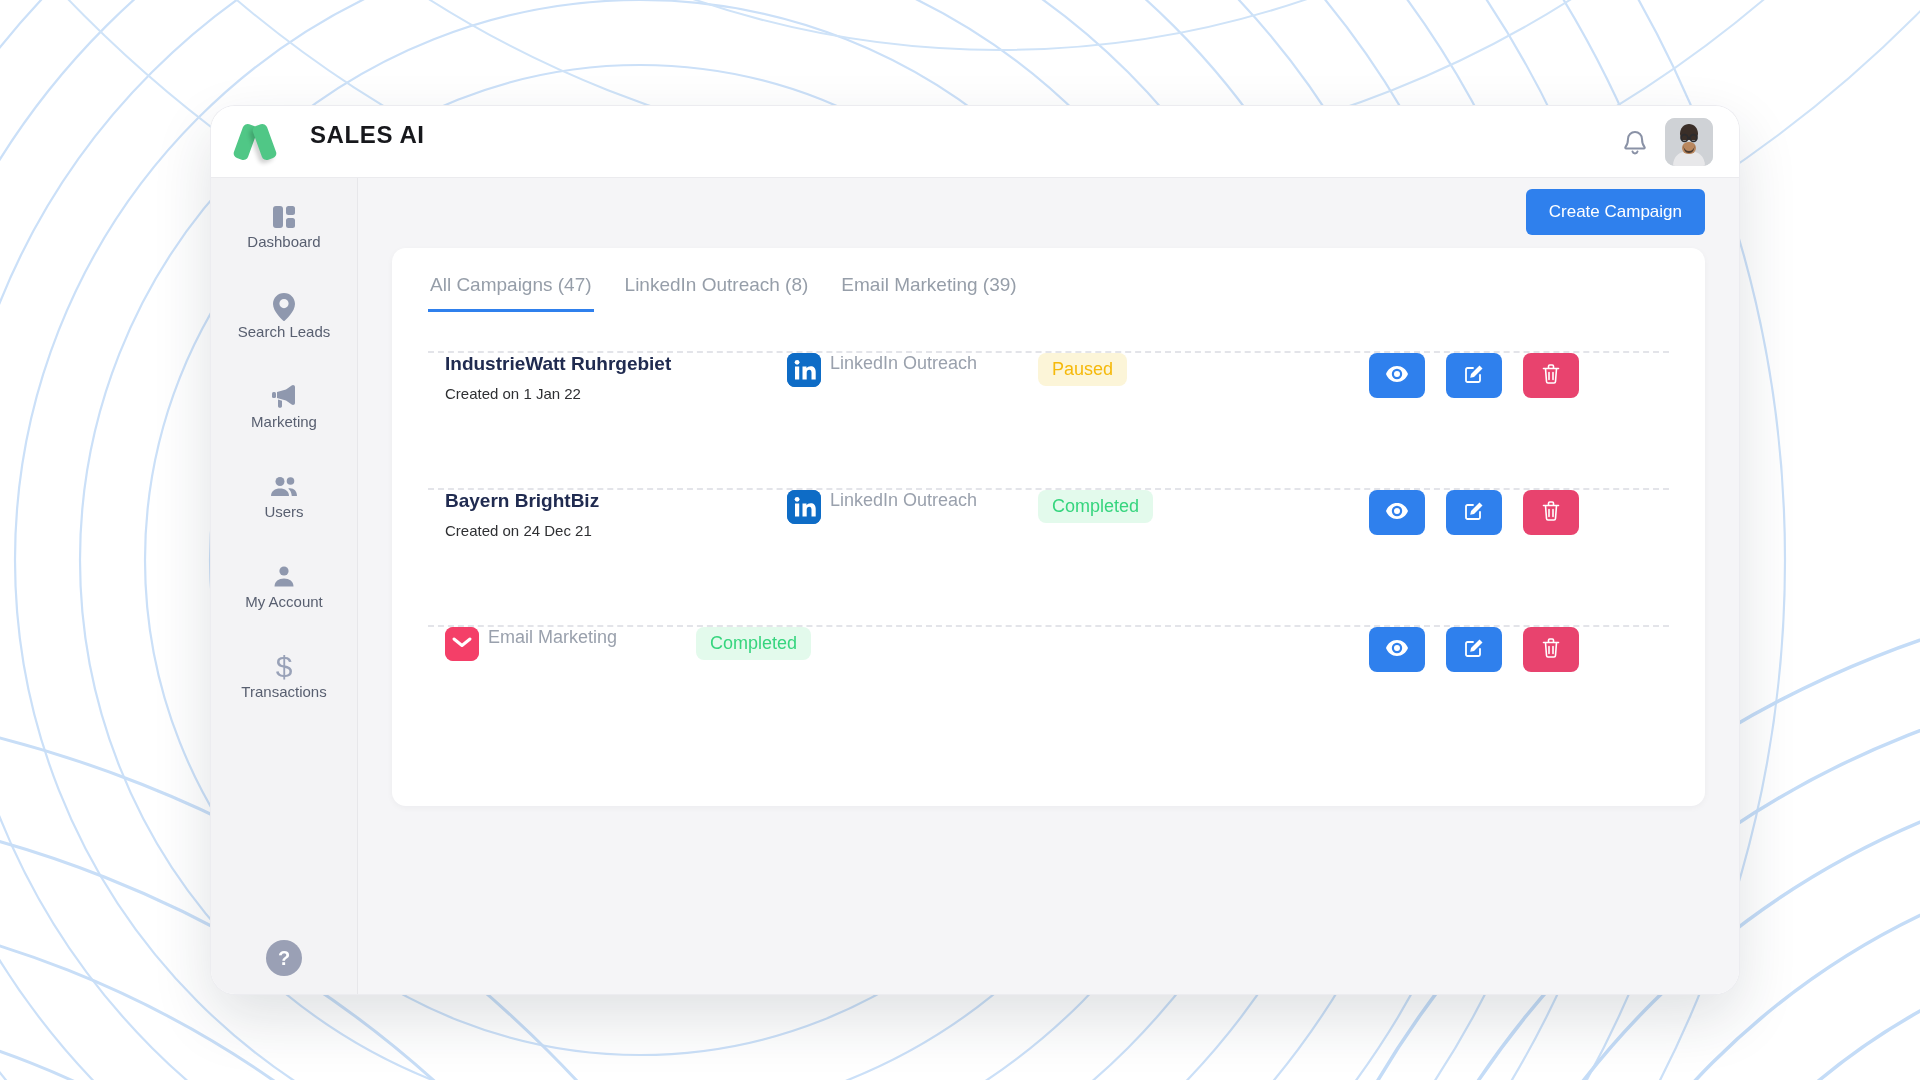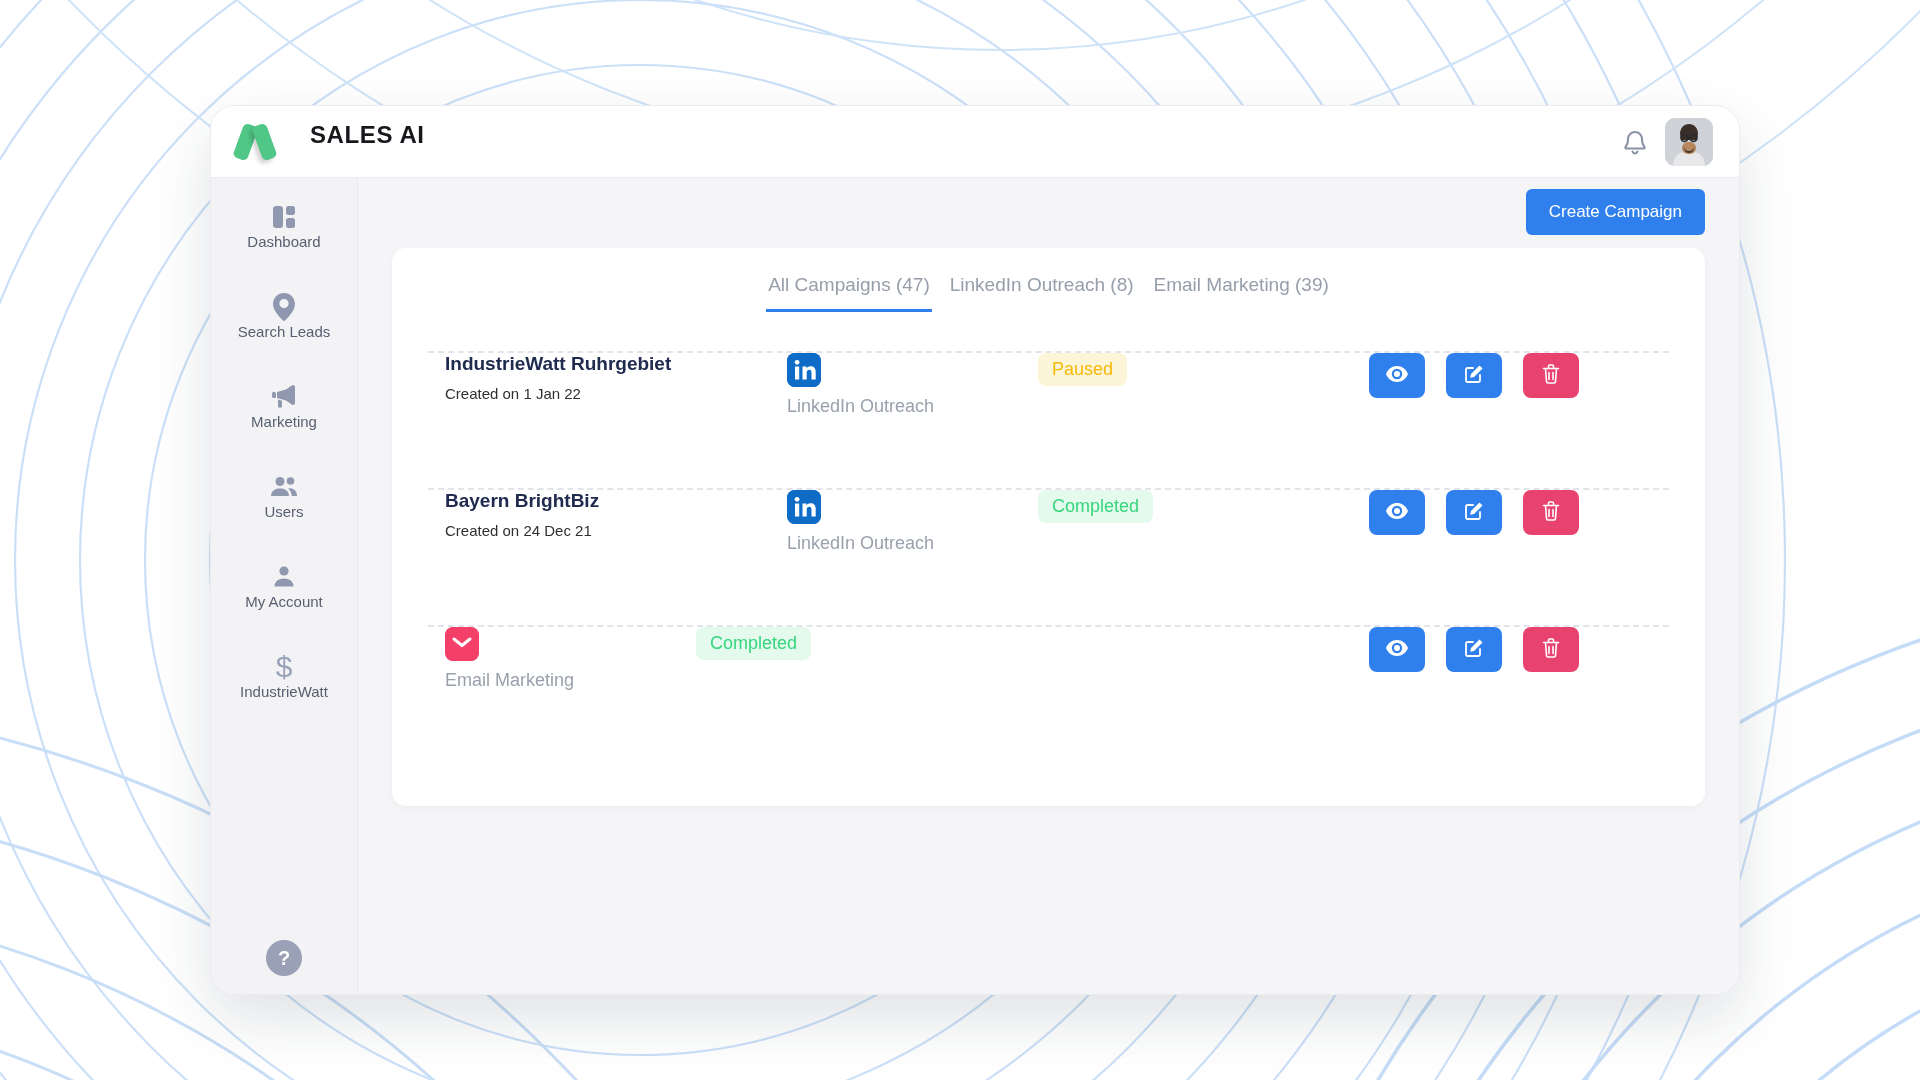--- a/index.html
+++ b/index.html
@@ -60,34 +60,34 @@
   .main { flex: 1; background: #f5f5f7; padding: 11px 34px 4px; min-width: 0; }
   .create-btn {
     display: block; margin-left: auto; background: #2f80ed; color: #fff; border: none; cursor: pointer;
     font-size: 17px; padding: 13px 23px; border-radius: 6px; font-family: "Liberation Sans", sans-serif;
   }
 
   .card {
     margin-top: 13px; background: #fff; border-radius: 14px;
     padding: 26px 36px 42px; box-shadow: 0 2px 6px rgba(20,30,50,.04);
   }
-  .tabs { display: flex; gap: 16px; justify-content: center; }
+  .tabs { display: flex; gap: 29px; }
   .tab {
     background: none; border: none; cursor: pointer; font-family: "Liberation Sans", sans-serif;
     font-size: 19px; color: #969ea9; padding: 0 2px 13px; border-bottom: 3px solid transparent;
   }
   .tab.active { border-bottom-color: #2f80ed; }
   .dashed-sep { border: none; border-top: 2px dashed #e3e4e9; margin-top: 39px; }
 
   .row { display: flex; height: 137px; padding-left: 17px; border-bottom: 2px dashed #e3e4e9; }
   .row:last-child { border-bottom: none; }
   .col-name { width: 342px; }
   .camp-name { font-size: 19px; font-weight: bold; color: #202b50; margin-bottom: 10px; }
   .camp-date { font-size: 15px; color: #2f3033; }
-  .col-channel { width: 251px; display: flex; flex-direction: column; gap: 9px; align-items: flex-start; }
+  .col-channel { width: 251px; display: flex; flex-direction: row; gap: 9px; align-items: flex-start; }
   .chan-icon { width: 34px; height: 34px; border-radius: 8px; display: flex; align-items: center; justify-content: center; }
   .chan-icon.linkedin { background: #0e6cc6; }
   .chan-icon.email { background: #f43f68; }
   .chan-label { font-size: 18px; color: #9aa1ad; }
   .col-status { flex: 1; }
   .badge { display: inline-block; font-size: 18px; padding: 6px 14px; border-radius: 8px; }
   .badge.paused    { color: #f5b90b; background: #fcf5d8; }
   .badge.completed { color: #36d57e; background: #e3faec; }
   .col-actions { display: flex; gap: 21px; margin-right: 90px; }
   .act-btn {
@@ -221,21 +221,21 @@
             <circle cx="13" cy="7" r="4.6"></circle>
             <path d="M3.5 22.5c0-5.2 4.2-8 9.5-8s9.5 2.8 9.5 8z"></path>
           </svg>
         </span>
         <span class="lbl">My Account</span>
       </div>
       <div class="side-item">
         <span class="icn">
             <span class="dollar-glyph">$</span>
           </span>
-        <span class="lbl">IndustrieWatt</span>
+        <span class="lbl">Transactions</span>
       </div>
       <button class="help-btn">
         <span>?</span>
       </button>
     </aside>
 
     <main class="main">
       <button class="create-btn">Create Campaign</button>
 
       <section class="card">

